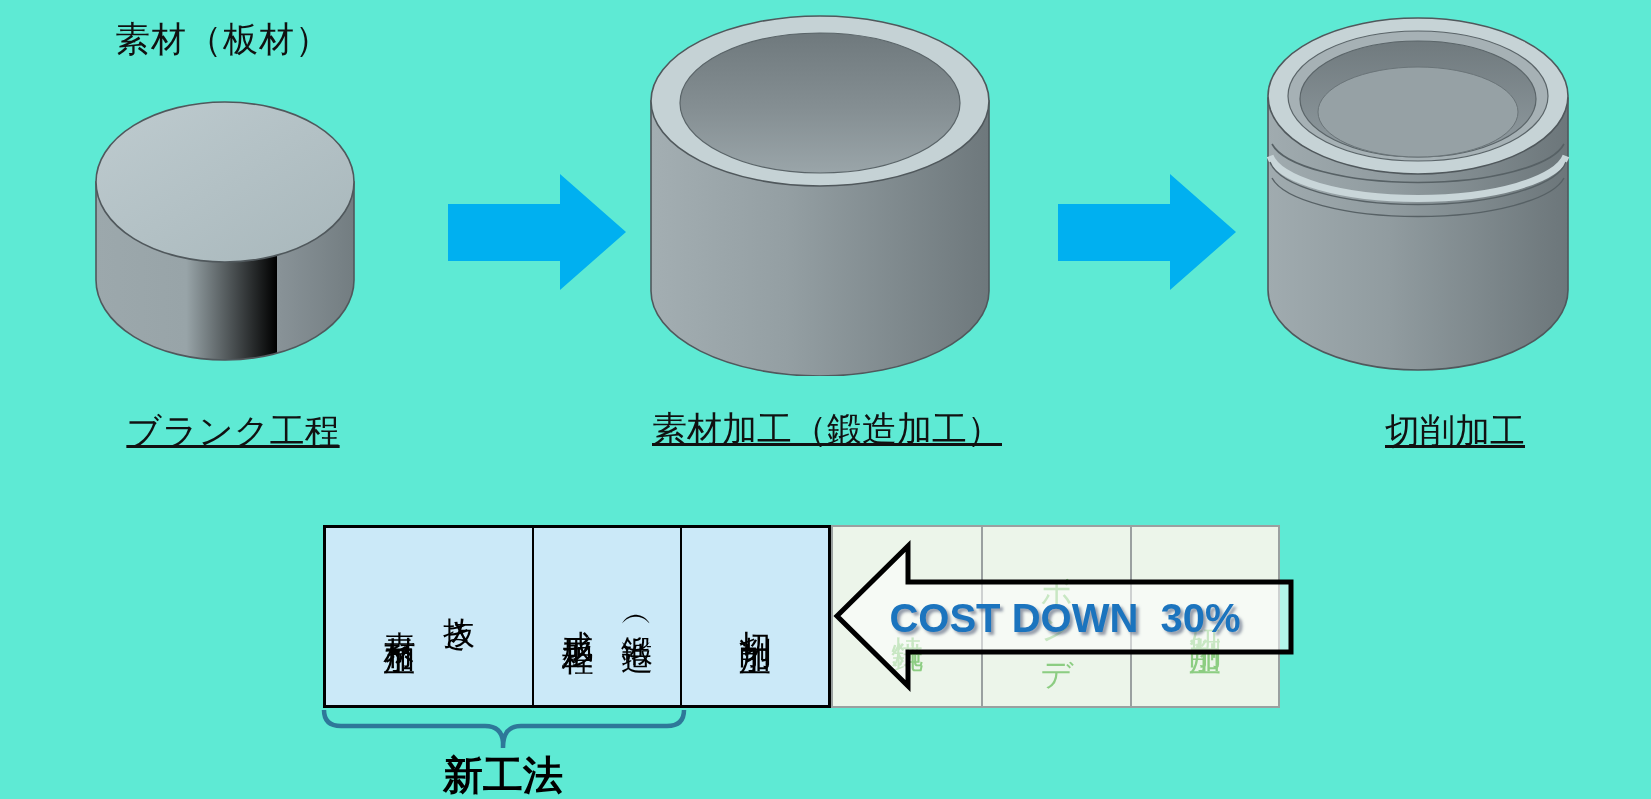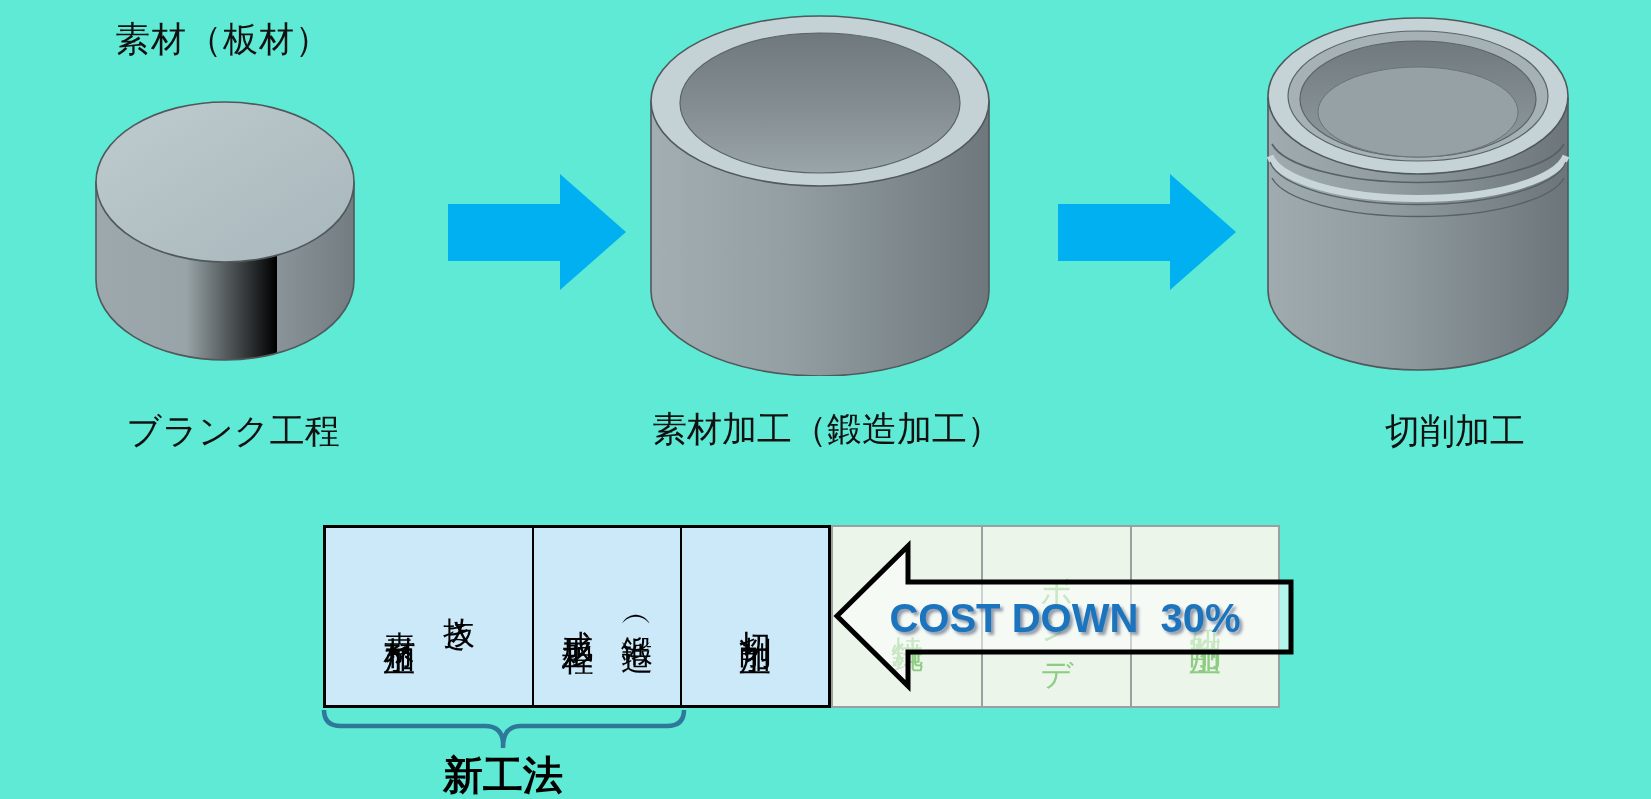--- a/index.html
+++ b/index.html
@@ -1,20 +1,20 @@
 <!DOCTYPE html>
 <html><head>
 <meta charset="utf-8">
 <style>
   html,body{margin:0;padding:0;background:#fff;}
   body{font-family:"Liberation Sans","DejaVu Sans",sans-serif;}
   #stage{position:relative;width:1651px;height:799px;background:#5eead4;overflow:hidden;padding-left:36px;}
   .abs{position:absolute;}
   .jp-label{color:#111;font-size:35px;letter-spacing:1px;white-space:nowrap;}
-  .stage-label{text-align:center;font-size:35px;color:#111;white-space:nowrap;}
+  .stage-label{text-align:center;font-size:35px;color:#111;white-space:nowrap;text-decoration:underline;}
 
   
   .ptable{display:flex;align-items:stretch;}
   .blue-group{display:flex;border:3px solid #000;background:#cbe9f8;height:183px;box-sizing:border-box;}
   .blue-cell{display:flex;justify-content:center;align-items:center;gap:26px;box-sizing:border-box;}
   .blue-cell + .blue-cell{border-left:2px solid #000;}
   .green-group{display:flex;border:2px solid #9aa0a0;height:183px;box-sizing:border-box;margin-top:0;}
   .green-cell{display:flex;justify-content:center;align-items:center;box-sizing:border-box;background:#ecf5ea;}
   .green-cell + .green-cell{border-left:2px solid #9aa0a0;}
   .vtext{writing-mode:vertical-rl;text-orientation:mixed;font-size:32px;letter-spacing:6px;color:#000;line-height:1.05;}

